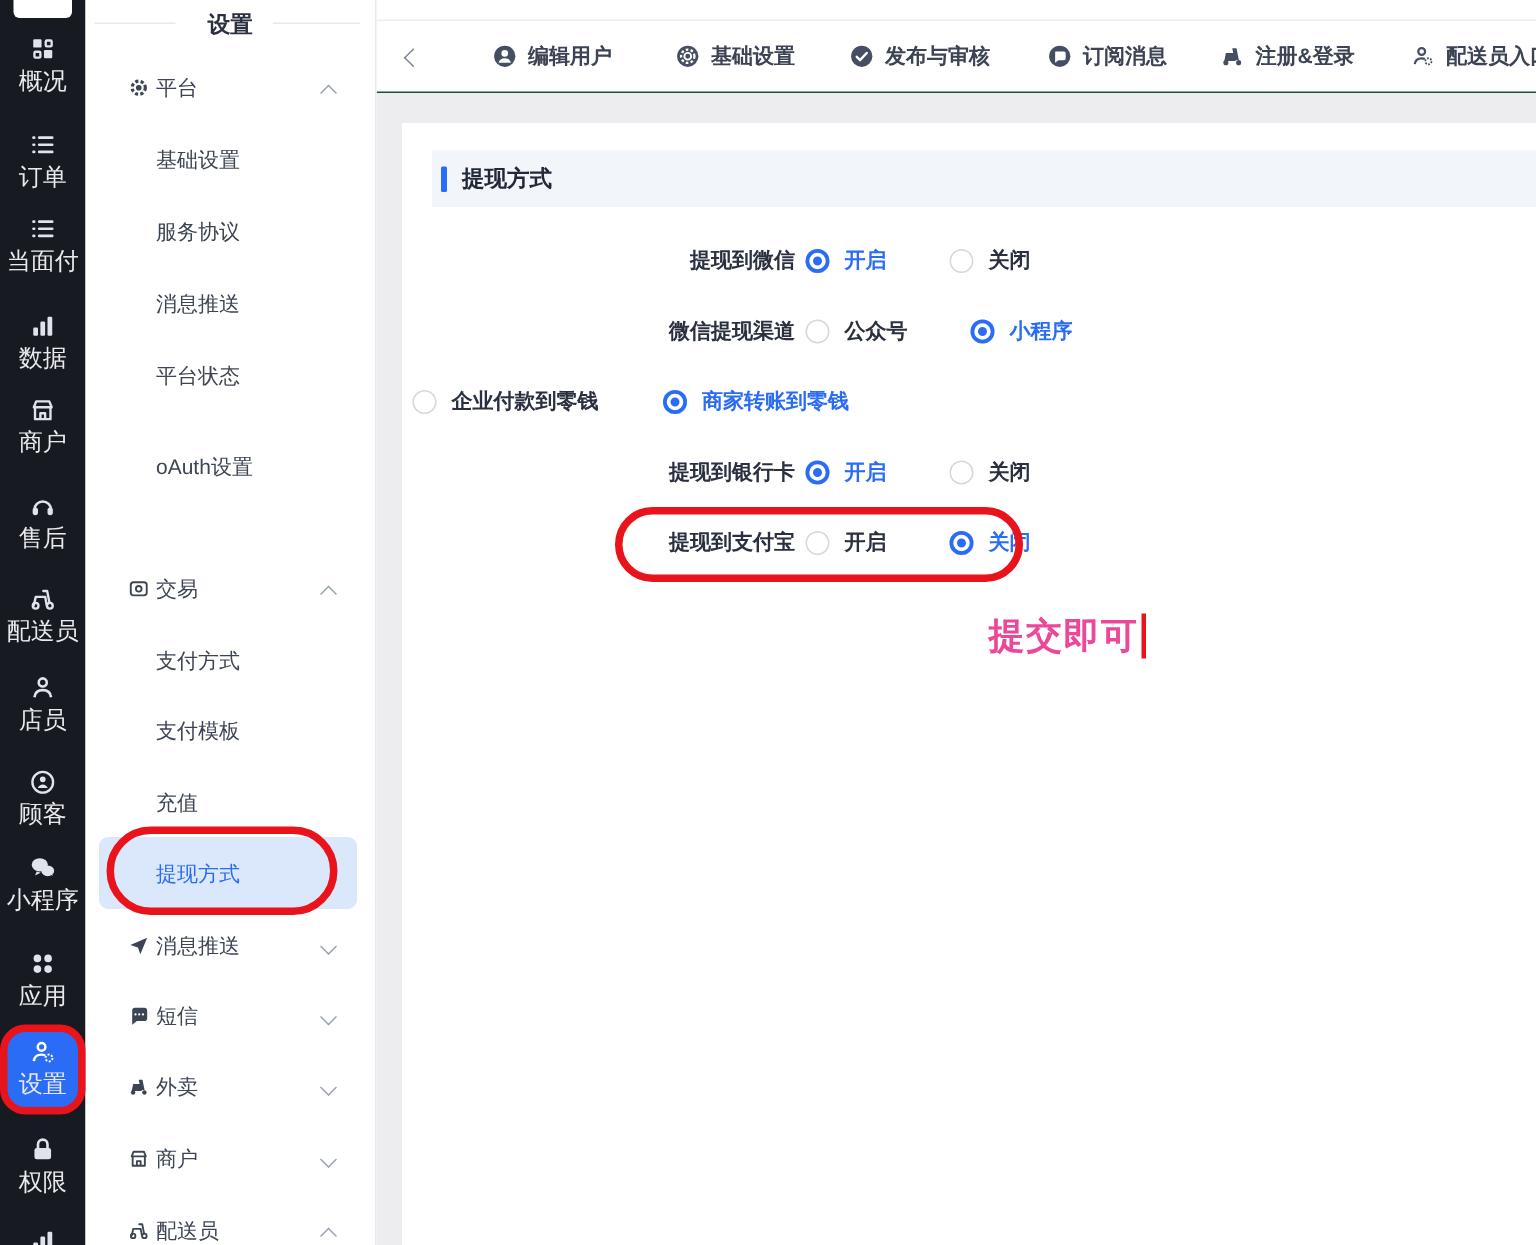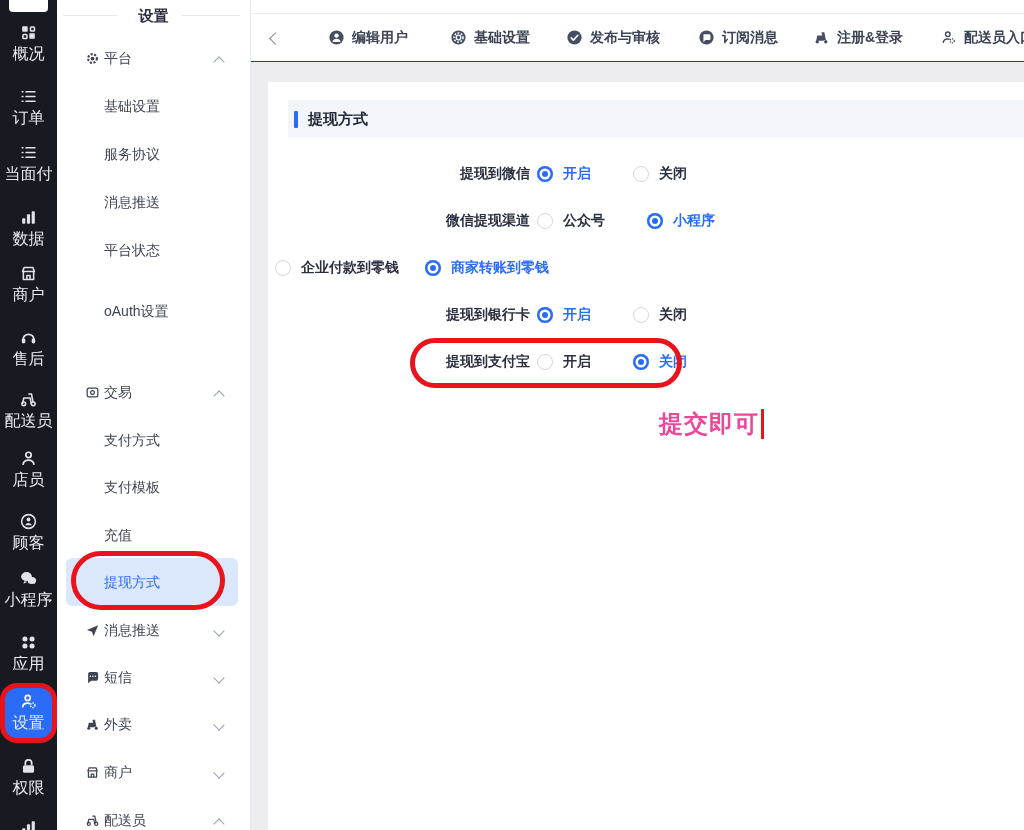--- a/index.html
+++ b/index.html
@@ -51,21 +51,21 @@
   .card { position:absolute; left:17px; top:82px; right:0; bottom:0; background:#fff; }
   .section-header { position:absolute; left:20px; top:18px; right:0; height:38px; background:#f2f5f9; display:flex; align-items:center; }
   .blue-bar { width:4px; height:17px; background:#2b6cf6; margin-left:6px; border-radius:1px; }
   .section-title { margin-left:10px; font-size:15px; font-weight:bold; color:#222838; }
 
   .form { position:absolute; left:0; top:78px; right:0; }
   .form-row { display:flex; align-items:center; height:27px; margin-bottom:20px; }
   .row-label { width:262px; text-align:right; font-weight:600; color:#2a3040; white-space:nowrap; }
   .opt { display:flex; align-items:center; margin-left:7px; cursor:pointer;text-align:center; }
   .opt.second { margin-left:42px; }
-  .form-row.tight .opt.second { margin-left:26px; }
+  .form-row.tight .opt.second { margin-left:43px; }
   .radio { width:16px; height:16px; border-radius:50%; background:#fff; border:1px solid #d3d7e0; flex:0 0 16px; }
   .radio.checked { border:none; background:#2b6cf6; box-shadow: inset 0 0 0 2.5px #2b6cf6, inset 0 0 0 5px #fff; }
   .opt-label { margin-left:10px; font-weight:600; color:#2a3040; white-space:nowrap; }
   .opt.selected .opt-label { color:#2b6cf6; }
 
   .note { position:absolute; left:391px; top:326px; font-size:24px; font-weight:600; color:#ec4899; letter-spacing:1px; display:flex; align-items:center; }
   .note-cursor { display:inline-block; width:3px; height:30px; background:#e9131b; margin-left:2px; }
 
   
   .annot { position:absolute; border:5px solid #e9131b; border-radius:30px; z-index:5; pointer-events:none; }

